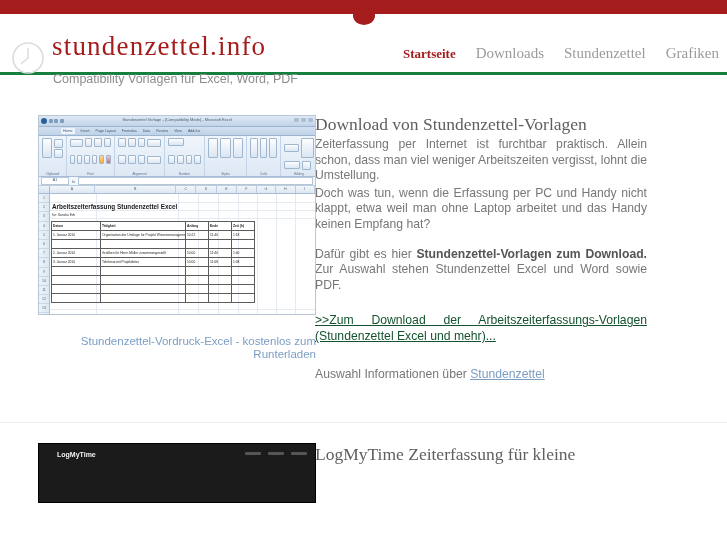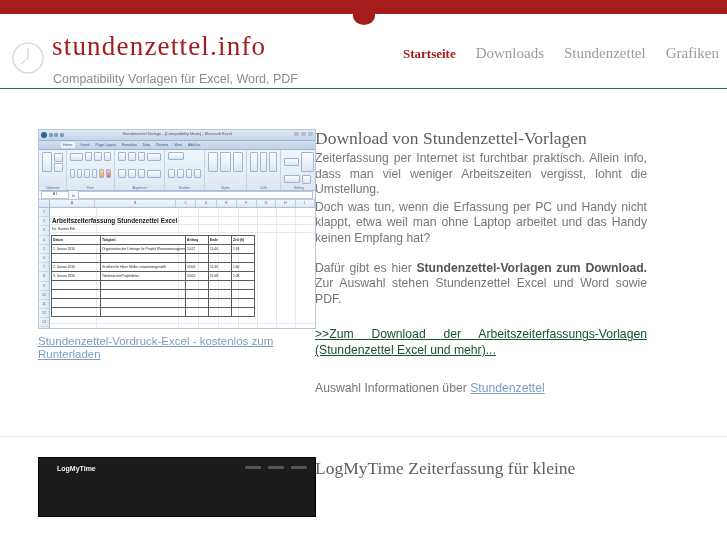--- a/index.html
+++ b/index.html
@@ -32,22 +32,22 @@
     width: 22px;
     height: 11px;
     background: #a51c1c;
     border-bottom-left-radius: 14px 12px;
     border-bottom-right-radius: 14px 12px;
   }
 
   
   .header {
     position: relative;
-    height: 75px;
-    border-bottom: 1px solid #15803d;
+    height: 61px;
+    border-bottom: 3px solid #15803d;
     box-sizing: border-box;
   }
   .logo-icon {
     position: absolute;
     left: 11px;
     top: 27px;
     width: 34px;
     height: 34px;
   }
   .brand {
@@ -281,26 +281,25 @@
     text-align: left;
   }
   .xl-table th { font-weight: bold; background: #ffffff; }
   .xl-table .c-date { width: 46px; }
   .xl-table .c-task { width: 82px; }
   .xl-table .c-num { width: 20px; }
 
   .caption-link {
     display: block;
     width: 278px;
-    margin-top: 6px;
-    text-align: left;
+    margin-top: 20px;
+    text-align: right;
     font-size: 11.5px;
     line-height: 13px;
     color: #7b9dc4;
-    text-decoration: underline;
     cursor: pointer;
   }
 
   
   h2.sec-title {
     margin: 38px 0 0 0;
     font-family: "Liberation Serif", serif;
     font-weight: normal;
     font-size: 17.5px;
     line-height: 22px;
@@ -652,21 +651,21 @@
 
         </div>
 
         <a class="caption-link">Stundenzettel-Vordruck-Excel - kostenlos zum Runterladen</a>
       </div>
     </div>
 
     <div class="col-right">
       <h2 class="sec-title">Download von Stundenzettel-Vorlagen</h2>
 
-      <p class="body">Zeiterfassung per Internet ist furchtbar praktisch. Allein info, dass man viel weniger Arbeitszeiten vergisst, lohnt die Umstellung.</p>
+      <p class="body">Zeiterfassung per Internet ist furchtbar praktisch. Allein schon, dass man viel weniger Arbeitszeiten vergisst, lohnt die Umstellung.</p>
       <p class="body">Doch was tun, wenn die Erfassung per PC und Handy nicht klappt, etwa weil man ohne Laptop arbeitet und das Handy keinen Empfang hat?</p>
 
       <p class="body spaced"><span>Dafür gibt es hier </span><b>Stundenzettel-Vorlagen zum Download.</b><span> Zur Auswahl stehen Stundenzettel Excel und Word sowie PDF.</span></p>
 
       <p class="linkpara">
         <a>&gt;&gt;Zum Download der Arbeitszeiterfassungs-Vorlagen (Stundenzettel Excel und mehr)...</a>
       </p>
 
       <p class="morepara"><span>Auswahl Informationen über </span><a class="inline-link">Stundenzettel</a></p>
     </div>

